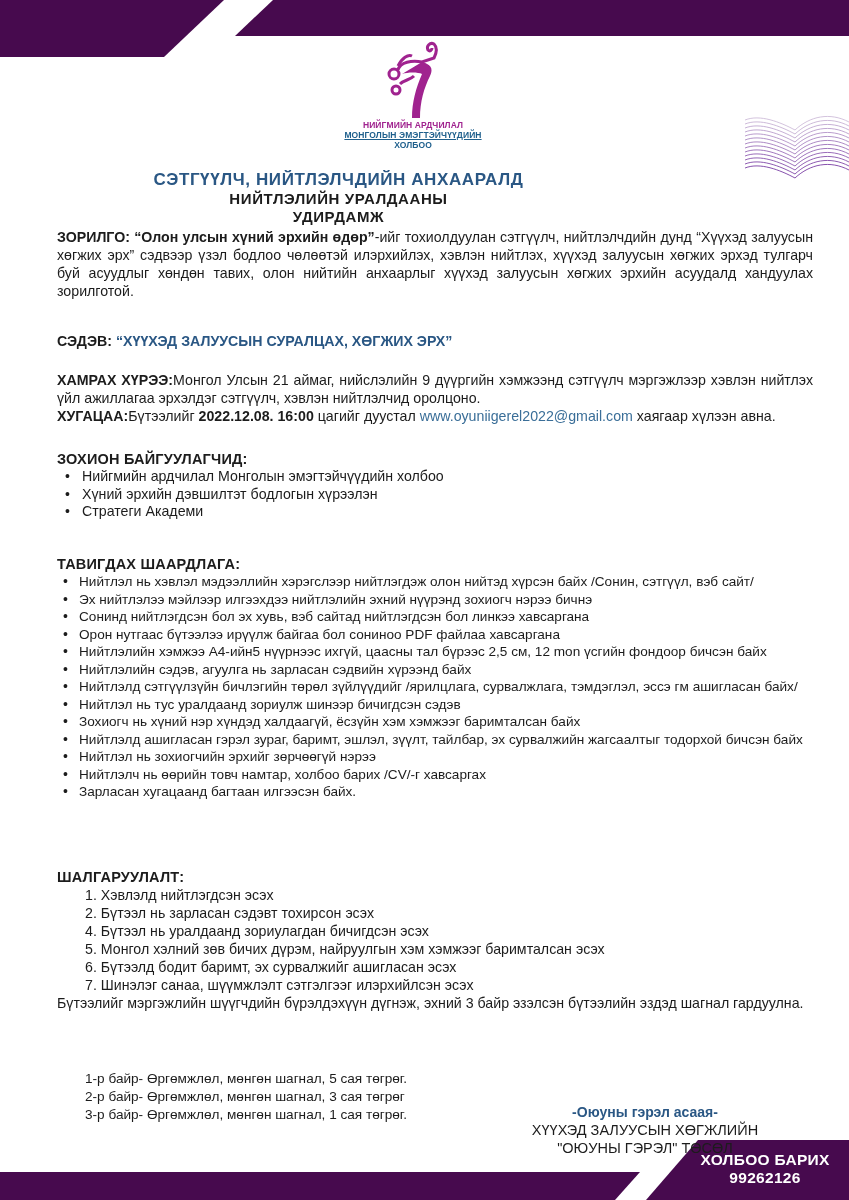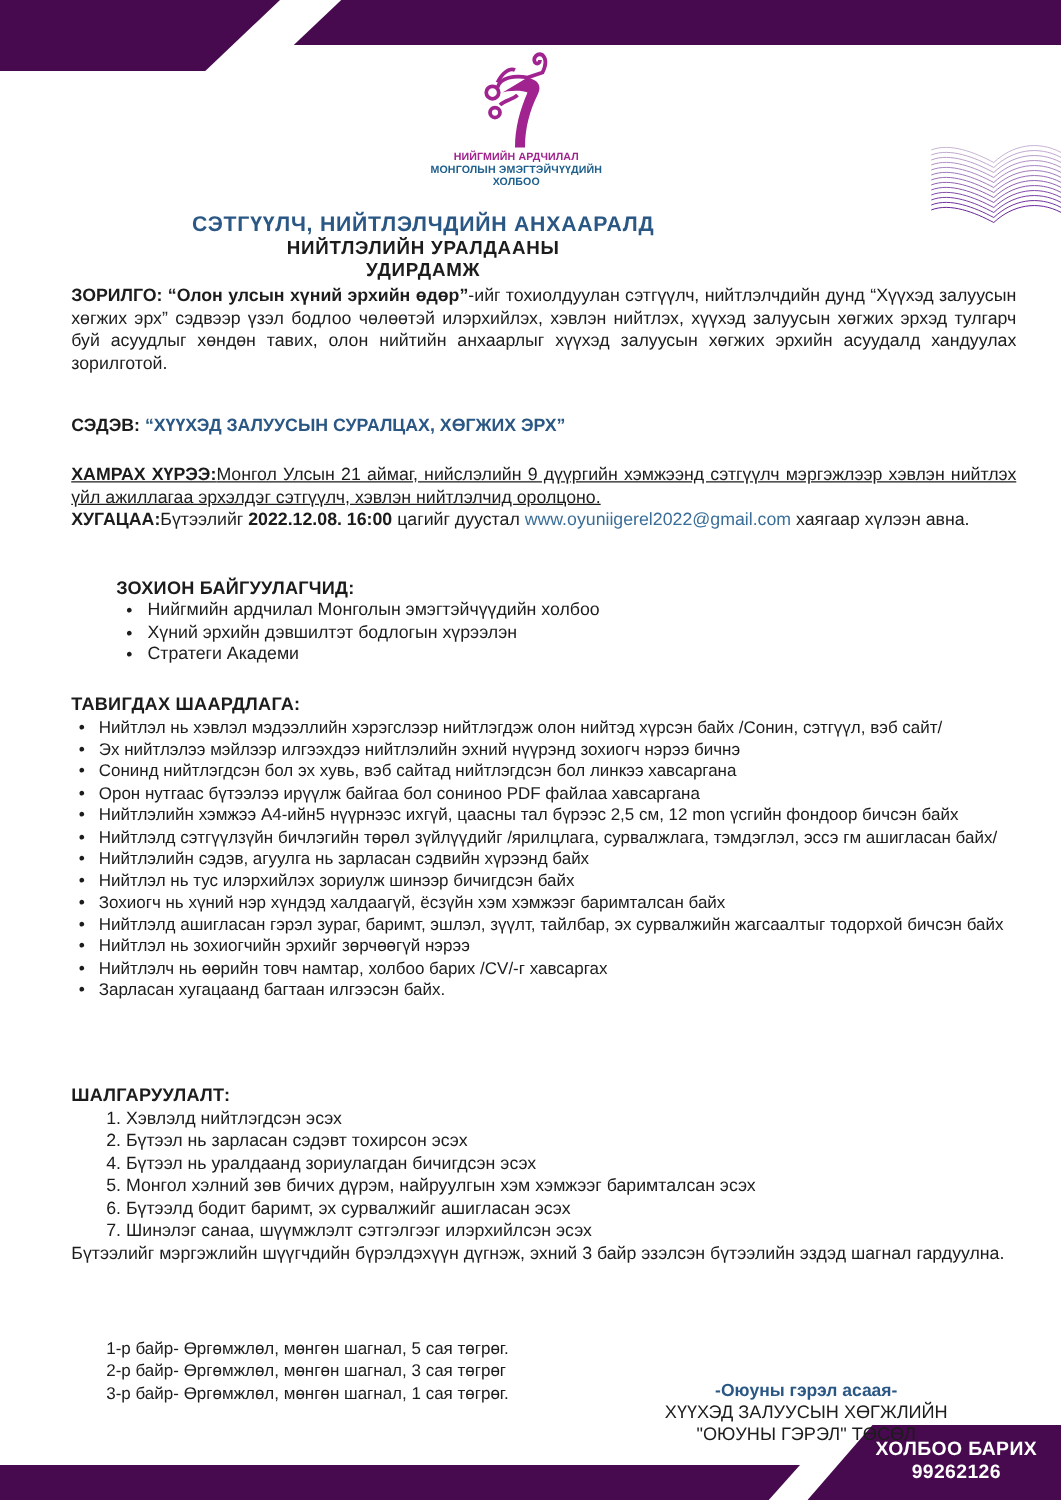--- a/index.html
+++ b/index.html
@@ -10,21 +10,21 @@
   .band-top-left { left: 0; top: 0; width: 225px; height: 57px; clip-path: polygon(0 0, 100% 0, 28% 100%, 0 100%); width: 225px; }
   .band-top-left { clip-path: polygon(0 0, 224px 0, 164px 57px, 0 57px); }
   .band-top-right { left: 235px; top: 0; width: 614px; height: 36px; clip-path: polygon(38px 0, 614px 0, 614px 36px, 0 36px); }
   .band-bottom-left { left: 0; top: 1172px; width: 640px; height: 28px; clip-path: polygon(0 0, 640px 0, 615px 28px, 0 28px); }
   .band-bottom-right { left: 610px; top: 1140px; width: 239px; height: 60px; clip-path: polygon(88px 0, 239px 0, 239px 60px, 36px 60px); }
 
   .logo { position: absolute; left: 328px; top: 40px; width: 170px; text-align: center; }
   .logo-mark { display: block; margin: 0 auto; width: 70px; height: 80px; }
   .logo-line { font-weight: bold; font-size: 8.5px; line-height: 10px; letter-spacing: 0.1px; }
   .logo-line.l1 { color: #a0238f; }
-  .logo-line.l2 { color: #1e5f8c; }
+  .logo-line.l2 { color: #1e5f8c; text-decoration: underline; }
   .logo-line.l3 { color: #1e5f8c; }
 
   .wave { position: absolute; left: 740px; top: 112px; width: 109px; height: 68px; }
 
   .titles { position: absolute; left: 0; top: 170px; width: 677px; text-align: center; }
   .title-main { font-weight: bold; font-size: 17px; color: #2a5784; letter-spacing: 0.6px; line-height: 20px; }
   .title-sub { font-weight: bold; font-size: 15px; color: #1c1c1c; letter-spacing: 0.6px; line-height: 18px; }
 
   .content { position: absolute; left: 57px; width: 756px; font-size: 14.2px; line-height: 18px; }
   .justify { text-align: justify; text-align-last: left; }
@@ -101,48 +101,48 @@
 <div class="content justify" style="top:228px;">
   <span class="bold">ЗОРИЛГО:</span>
   <span class="bold">“Олон улсын хүний эрхийн өдөр”</span><span>-ийг тохиолдуулан сэтгүүлч, нийтлэлчдийн дунд “Хүүхэд залуусын хөгжих эрх” сэдвээр үзэл бодлоо чөлөөтэй илэрхийлэх, хэвлэн нийтлэх, хүүхэд залуусын хөгжих эрхэд тулгарч буй асуудлыг хөндөн тавих, олон нийтийн анхаарлыг хүүхэд залуусын хөгжих эрхийн асуудалд хандуулах зорилготой.</span>
 </div>
 
 <div class="content" style="top:332px;">
   <span class="bold">СЭДЭВ:</span>
   <span class="bold blue">“ХҮҮХЭД ЗАЛУУСЫН СУРАЛЦАХ, ХӨГЖИХ ЭРХ”</span>
 </div>
 
-<div class="content justify" style="top:371px;text-decoration:underline;">
+<div class="content justify" style="top:371px;">
   <span class="bold">ХАМРАХ ХҮРЭЭ:</span><span>Монгол Улсын 21 аймаг, нийслэлийн 9 дүүргийн хэмжээнд сэтгүүлч мэргэжлээр хэвлэн нийтлэх үйл ажиллагаа эрхэлдэг сэтгүүлч, хэвлэн нийтлэлчид оролцоно.</span>
 </div>
 
 <div class="content justify" style="top:407px;">
   <span class="bold">ХУГАЦАА:</span><span>Бүтээлийг </span><span class="bold">2022.12.08. 16:00</span><span> цагийг  дуустал </span><span class="link">www.oyuniigerel2022@gmail.com</span><span> хаягаар хүлээн авна.</span>
 </div>
 
-<div class="content" style="top:462px;margin-left:36px;">
+<div class="content" style="top:450px;">
   <div class="sec-head">ЗОХИОН БАЙГУУЛАГЧИД:</div>
   <ul class="bullets org">
     <li>Нийгмийн ардчилал Монголын эмэгтэйчүүдийн холбоо</li>
     <li>Хүний эрхийн дэвшилтэт бодлогын хүрээлэн</li>
     <li>Стратеги Академи</li>
   </ul>
 </div>
 
 <div class="content" style="top:555px; font-size:13.6px;">
   <div class="sec-head">ТАВИГДАХ ШААРДЛАГА:</div>
   <ul class="bullets justify">
     <li>Нийтлэл нь хэвлэл мэдээллийн хэрэгслээр нийтлэгдэж олон нийтэд хүрсэн байх /Сонин, сэтгүүл, вэб сайт/</li>
     <li> Эх нийтлэлээ мэйлээр илгээхдээ нийтлэлийн эхний нүүрэнд зохиогч нэрээ бичнэ</li>
     <li> Сонинд нийтлэгдсэн бол эх хувь, вэб сайтад нийтлэгдсэн бол линкээ хавсаргана</li>
     <li> Орон нутгаас бүтээлээ ирүүлж байгаа бол сониноо PDF файлаа хавсаргана</li>
     <li> Нийтлэлийн хэмжээ А4-ийн5 нүүрнээс ихгүй, цаасны тал бүрээс 2,5 см, 12 mon  үсгийн фондоор бичсэн байх</li>
+    <li> Нийтлэлийн сэдэв, агуулга нь зарласан сэдвийн хүрээнд байх</li>
     <li>  Нийтлэлд сэтгүүлзүйн бичлэгийн төрөл зүйлүүдийг /ярилцлага, сурвалжлага, тэмдэглэл, эссэ гм ашигласан байх/</li>
-    <li> Нийтлэлийн сэдэв, агуулга нь зарласан сэдвийн хүрээнд байх</li>
-    <li> Нийтлэл нь тус илэрхийлэх зориулж шинээр бичигдсэн байх</li>
+    <li> Нийтлэл нь тус уралдаанд зориулж шинээр бичигдсэн сэдэв</li>
     <li> Зохиогч нь хүний нэр хүндэд халдаагүй, ёсзүйн хэм хэмжээг баримталсан байх</li>
     <li> Нийтлэлд ашигласан гэрэл зураг,  баримт, эшлэл, зүүлт, тайлбар, эх сурвалжийн жагсаалтыг тодорхой бичсэн байх</li>
     <li> Нийтлэл нь зохиогчийн эрхийг зөрчөөгүй нэрээ</li>
     <li> Нийтлэлч нь өөрийн товч намтар, холбоо барих  /CV/-г хавсаргах</li>
     <li>Зарласан хугацаанд багтаан илгээсэн байх.</li>
   </ul>
 </div>
 
 <div class="content" style="top:868px;">
   <div class="sec-head">ШАЛГАРУУЛАЛТ:</div>

